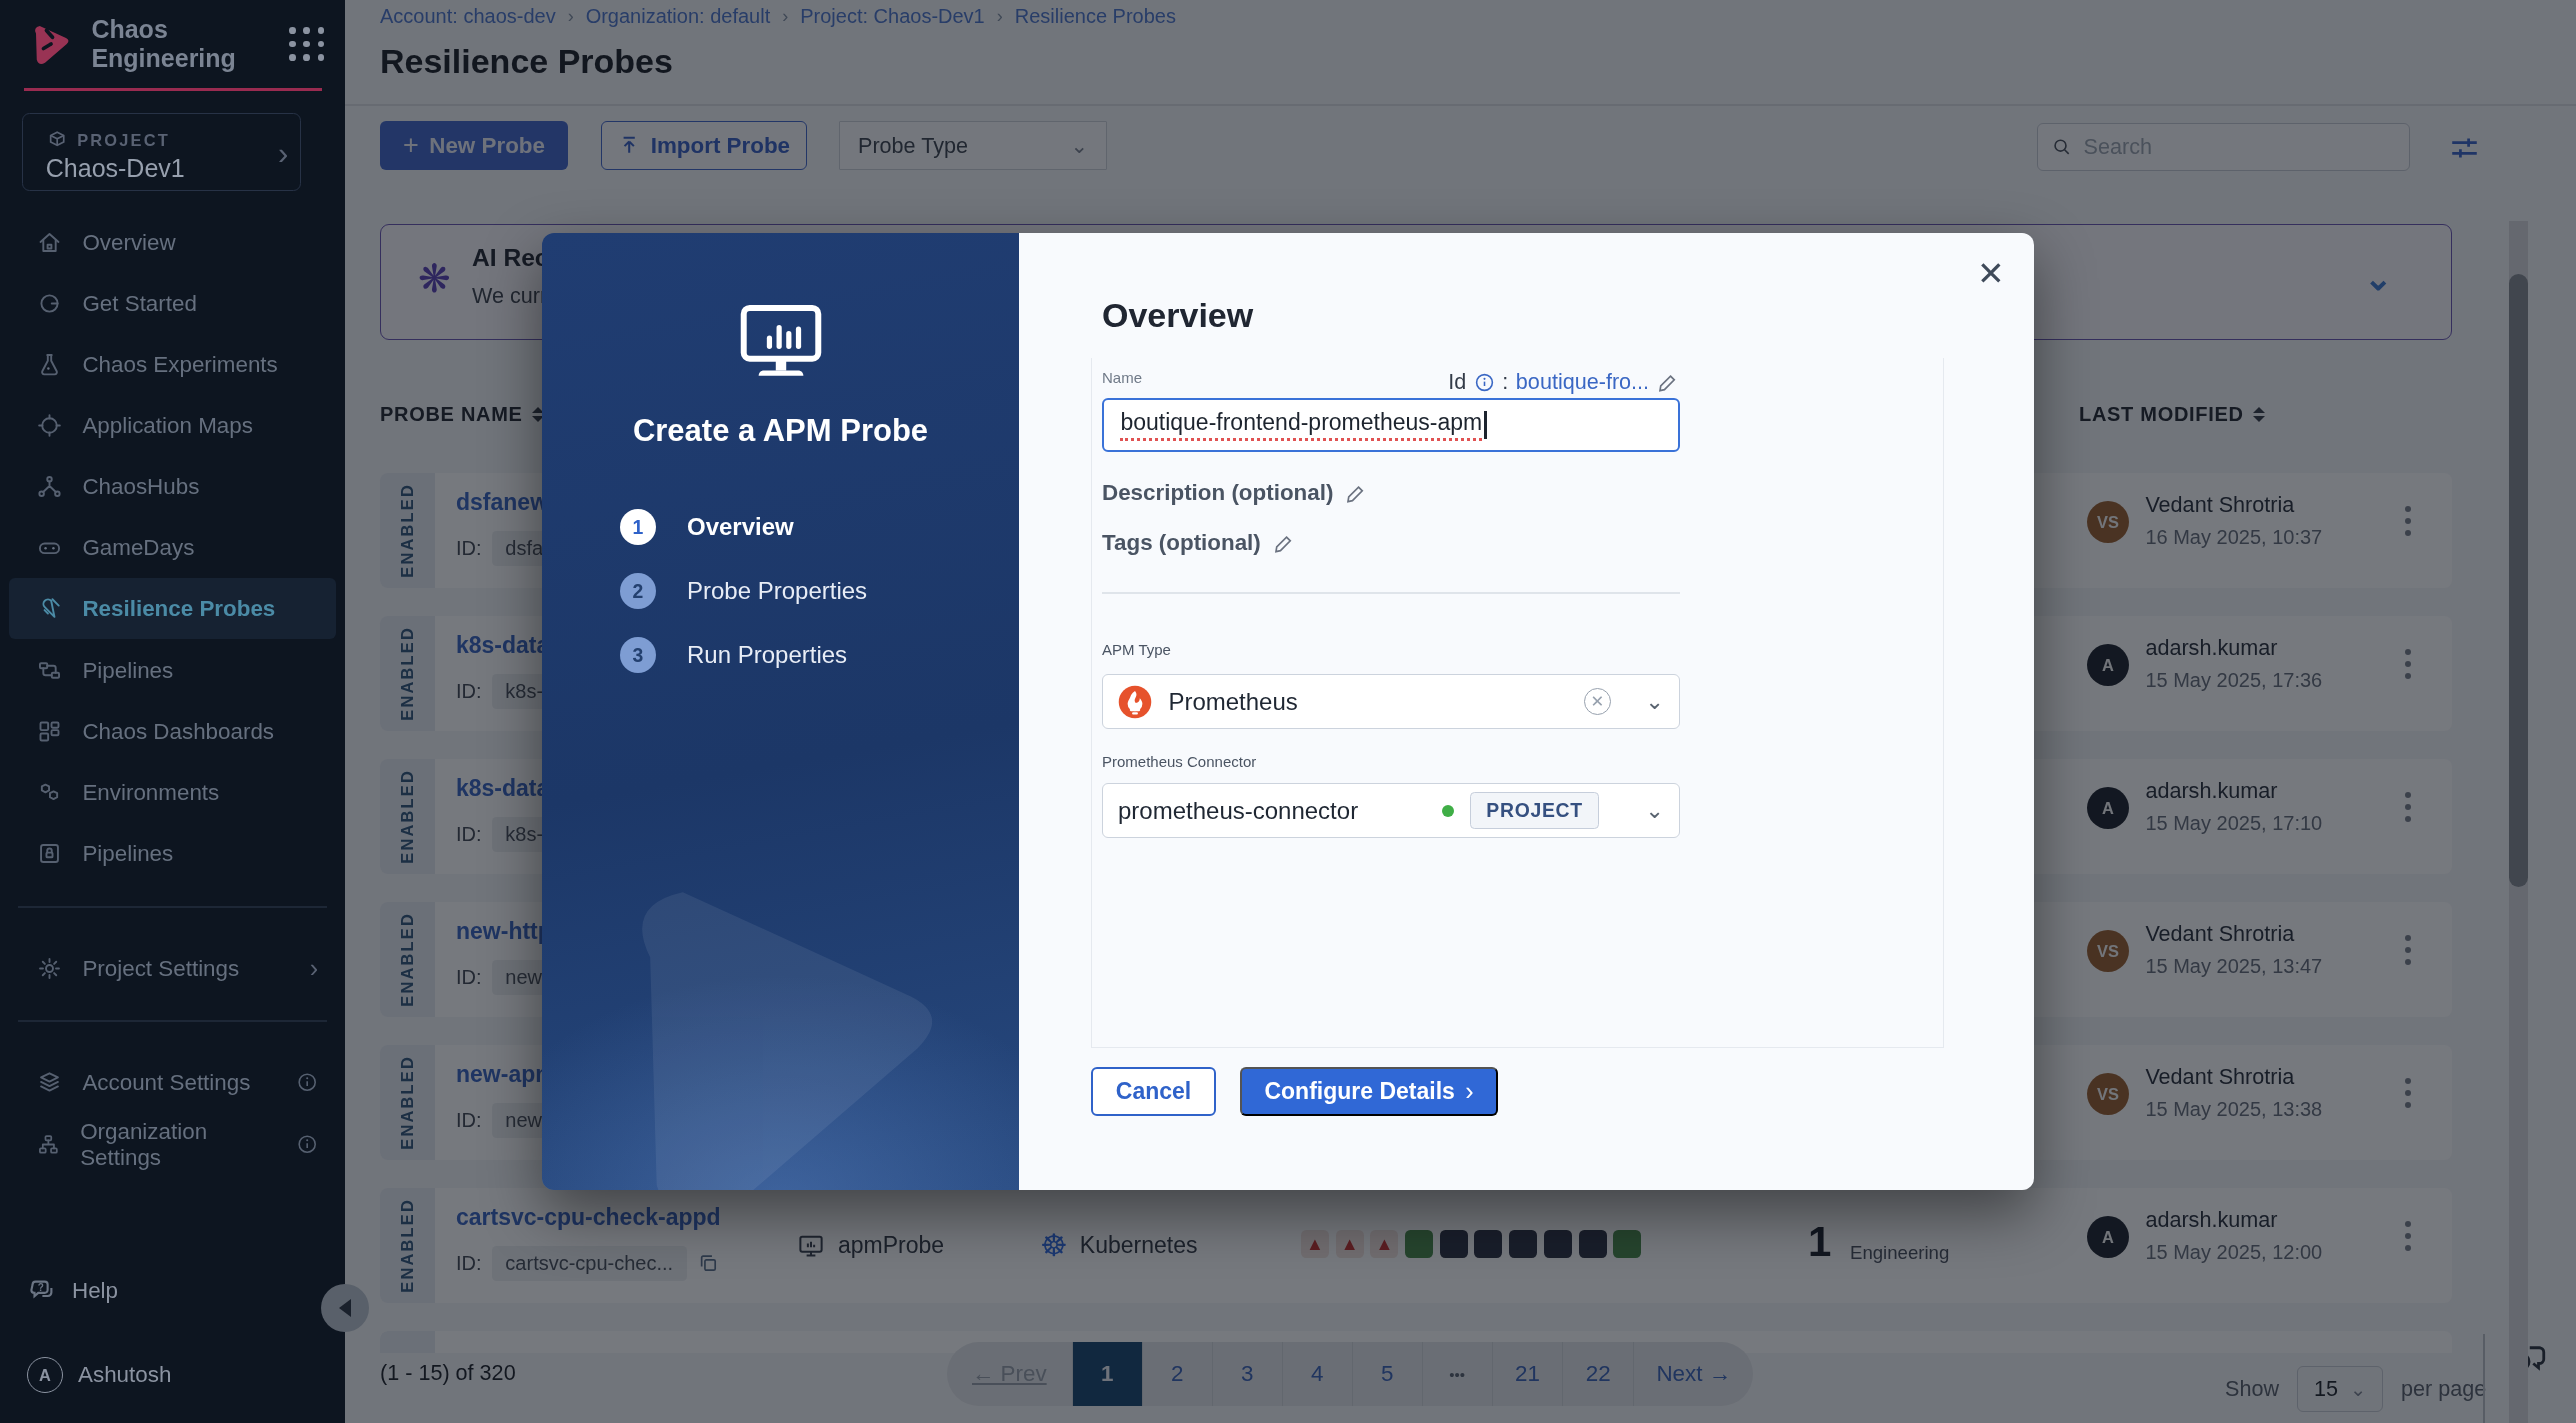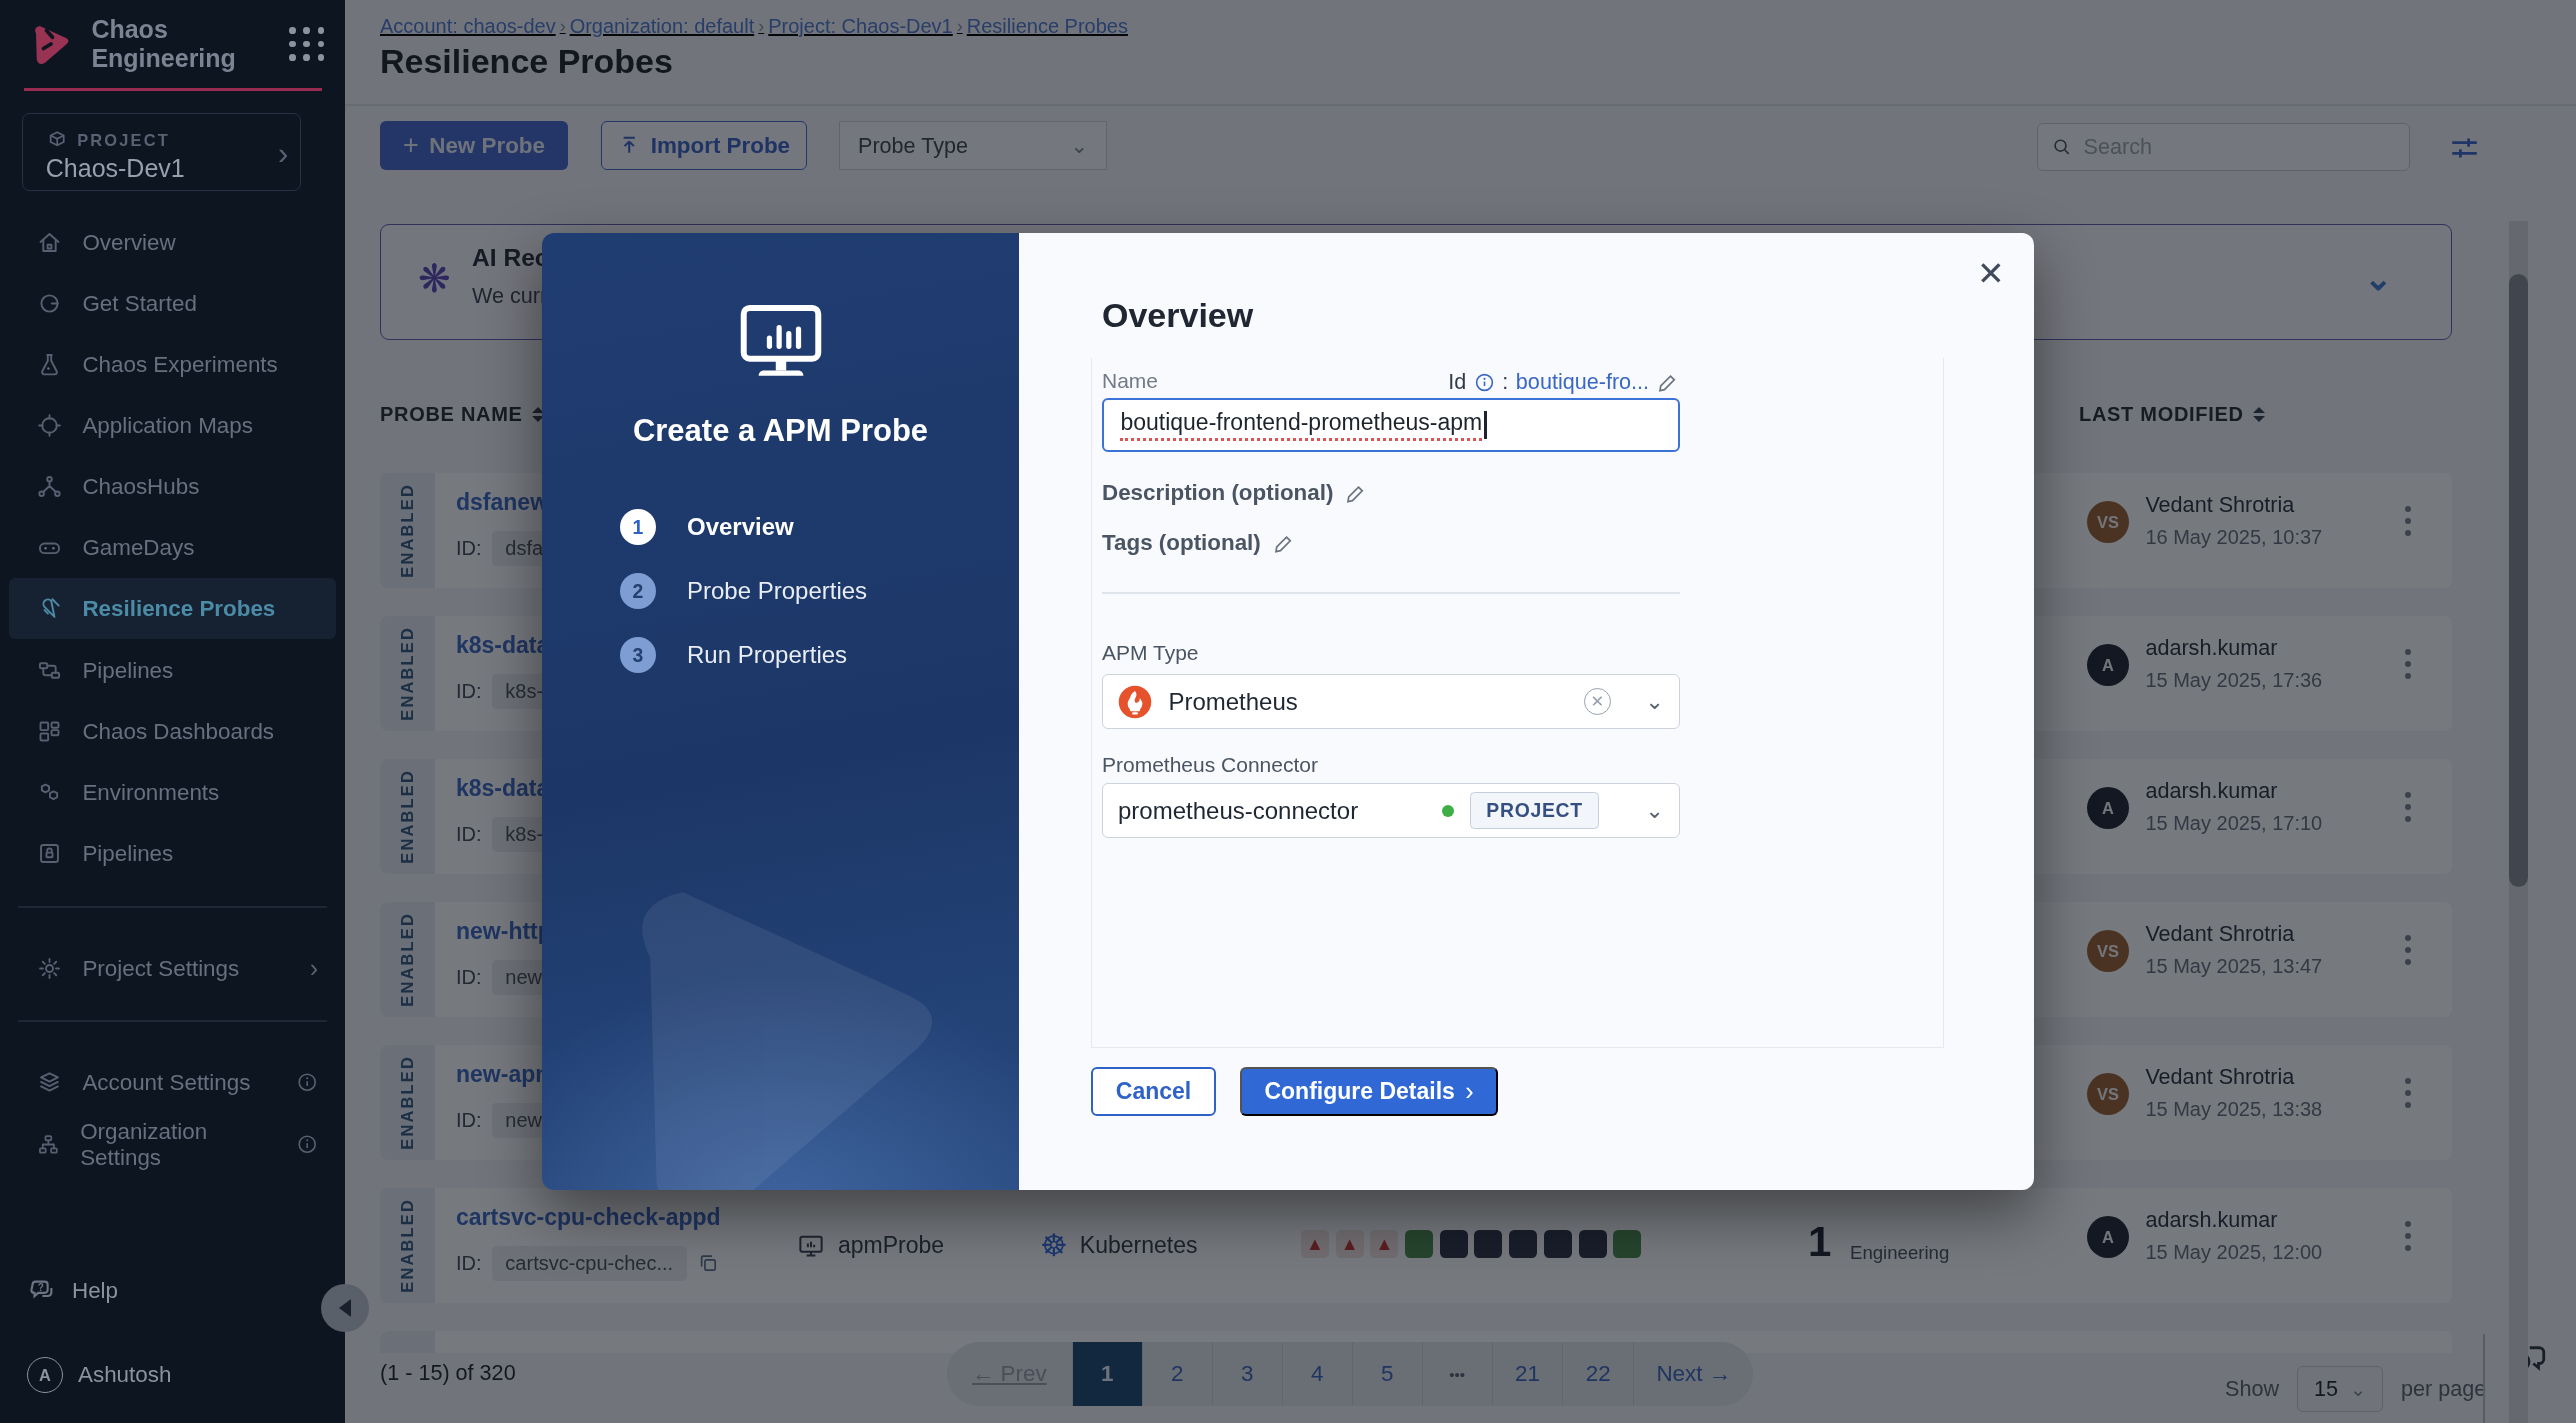--- a/index.html
+++ b/index.html
@@ -22,21 +22,21 @@
   .nav-item svg { stroke:#566070; }
   .nav-item.active { background:#162232; color:#4b8ba6; font-weight:bold; }
   .nav-item.active svg { stroke:#4b8ba6; }
   .nav-trail { margin-left:auto; margin-right:18px; color:#596273; font-size:25px; display:flex; align-items:center; }
   .side-div { position:absolute; left:18px; width:309px; height:1.5px; background:#1d2736; }
   .user-row { position:absolute; left:27px; display:flex; align-items:center; gap:15px; color:#8b93a1; font-size:22.4px; cursor:pointer; }
   .avatar-ring { width:36px; height:36px; border-radius:50%; border:1.5px solid #8b93a1; display:flex; align-items:center; justify-content:center; font-size:16.4px; font-weight:bold; }
 
   
   #main { position:absolute; left:345px; top:0; width:2231px; height:1424px; background:#f0f3f8; }
-  .crumbs { position:absolute; left:35px; top:15px; font-size:20px; display:flex; gap:4px; align-items:center;text-decoration:underline; }
+  .crumbs { position:absolute; left:35px; top:5px; font-size:20px; display:flex; gap:12px; align-items:center; }
   .crumbs a { color:#4f79cf; text-decoration:none; cursor:pointer; }
   .crumb-sep { color:#8292a6; font-size:18px; }
   .page-title { position:absolute; left:35px; top:42px; font-size:34px; font-weight:bold; color:#1e242e; }
   .head-div { position:absolute; left:0; top:104px; width:2231px; height:1.5px; background:#d9dee5; }
   .btn { border-radius:6px; font-weight:bold; font-size:22.4px; display:inline-flex; align-items:center; justify-content:center; gap:10.4px; cursor:pointer; border:none; }
   #btn-new { position:absolute; left:35px; top:121px; width:188px; height:49px; background:#43６; background:#4368cd; color:#e8edf8; }
   #btn-import { position:absolute; left:256px; top:121px; width:206px; height:49px; background:#f5f8fc; border:1.5px solid #4368cd; color:#3a62c6; }
   #sel-probetype { position:absolute; left:494px; top:121px; width:268px; height:49px; background:#f7f9fc; border:1.5px solid #c9d0da; border-radius:1px; display:flex; align-items:center; padding:0 18px; font-size:21.6px; color:#3f4856; cursor:pointer; }
   #search-wrap { position:absolute; left:1692px; top:123px; width:373px; height:48px; border:1.5px solid #c4cbd6; border-radius:6px; display:flex; align-items:center; padding:0 13.4px; gap:10.4px; background:#f7f9fc; }
   #search-wrap input { border:none; outline:none; background:transparent; font-size:21.6px; color:#333; width:100%; font-family:inherit; }
@@ -105,21 +105,21 @@
   .step-n { width:36px; height:36px; border-radius:50%; display:flex; align-items:center; justify-content:center; font-size:19.4px; font-weight:bold; }
   .step.cur .step-n { background:#fff; color:#2f62c9; }
   .step .step-n { background:#7e9dd3; color:#23406f; }
   .step-l { font-size:24px; color:#e8edf6; }
   .step.cur .step-l { font-weight:bold; color:#fff; }
 
   #modal-right { position:absolute; left:477px; top:0; width:1015px; height:957px; background:#f8fafd; border-radius:0 12px 12px 0; }
   #modal-close { position:absolute; left:1435px; top:24px; font-size:33px; color:#3f4a5a; cursor:pointer; line-height:1; }
   .m-head { position:absolute; left:560px; top:63px; font-size:34px; font-weight:bold; color:#202632; }
   .form-box { position:absolute; left:549px; top:125px; width:853px; height:690px; border:1.5px solid #e5e9ef; border-top:none; }
-  .f-label { position:absolute; font-size:21px; color:#707a88;text-align:center; }
+  .f-label { position:absolute; font-size:15px; color:#707a88;text-align:center; }
   .id-row { position:absolute; left:790px; top:136px; width:347px; display:flex; align-items:center; gap:7.5px; font-size:21.6px; justify-content:flex-end; }
   .id-row .idv { color:#3a67c4; cursor:pointer; }
   .id-row .idp { color:#333b48; }
   .name-input { position:absolute; left:560px; top:165px; width:578px; height:54px; background:#fff; border:2.2px solid #3a72d8; border-radius:6px; display:flex; align-items:center; padding:0 16.4px; font-size:23px; color:#1d242e; cursor:text; }
   .name-input .txt { border-bottom:3px dotted #e05252; padding-bottom:2.2px; white-space:nowrap; }
   .caret { display:inline-block; width:2.2px; height:28px; background:#1d242e; margin-left:2.2px; }
   .opt-label { position:absolute; font-size:22.4px; font-weight:bold; color:#4a5463; display:flex; gap:12px; align-items:center; }
   .f-div { position:absolute; left:560px; top:359px; width:578px; height:1.5px; background:#dfe4ea; }
   .f-select { position:absolute; left:560px; width:578px; height:55px; background:#fff; border:1.5px solid #ccd3dd; border-radius:6px; display:flex; align-items:center; padding:0 15px; gap:16.4px; cursor:pointer; }
   .f-select .val { font-size:24px; color:#1f2733; }

